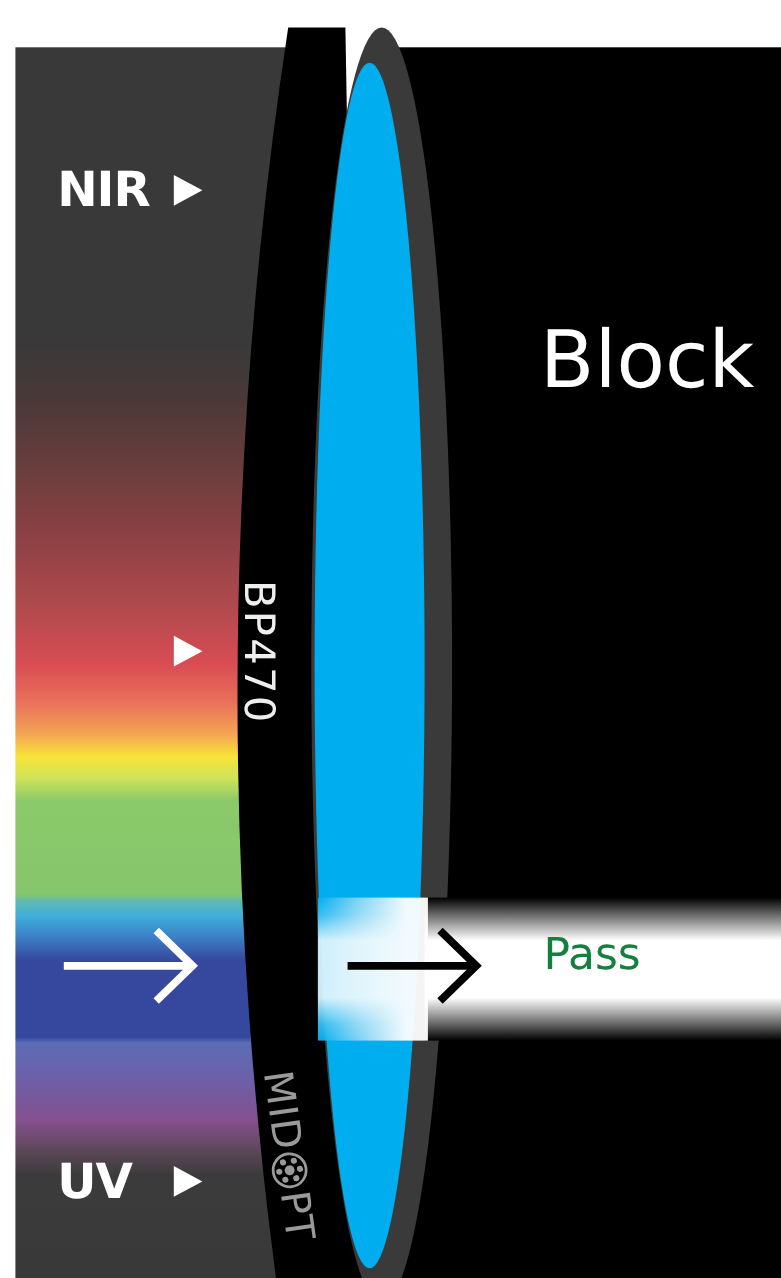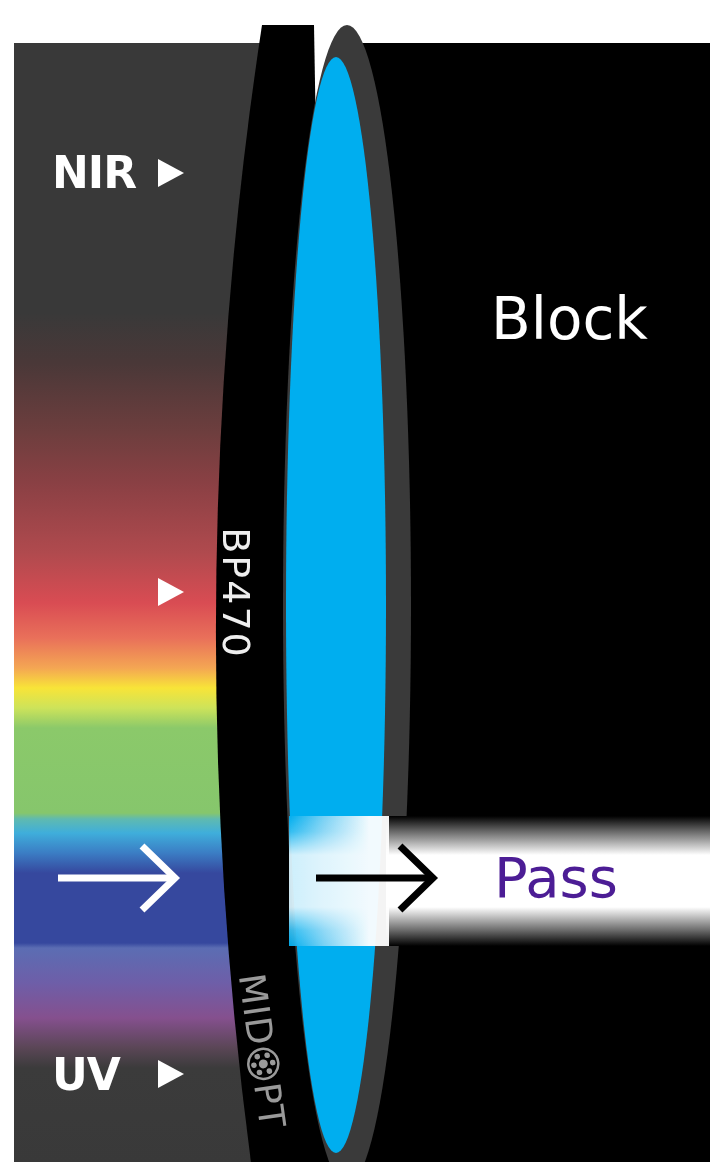--- a/index.html
+++ b/index.html
@@ -30,23 +30,23 @@
     background: linear-gradient(to right, rgba(0,174,239,0.9) 0%, rgba(110,200,240,0.6) 50%, rgba(255,255,255,0) 100%);
     filter: blur(4px);
   }
   .lens { position: absolute; left: 0; top: 0; width: 710px; height: 1162px; }
   .label {
     position: absolute; color: #ffffff; font-weight: bold; font-size: 44px; line-height: 1;
     font-family: "DejaVu Sans", "Liberation Sans", sans-serif; letter-spacing: -1px;
   }
   .tri { position: absolute; width: 0; height: 0; border-top: 14px solid transparent;
          border-bottom: 14px solid transparent; border-left: 26px solid #ffffff; }
-  .block-text { position: absolute; left: 477px; top: 262px; color: #ffffff; font-size: 58px;
+  .block-text { position: absolute; left: 477px; top: 262px; color: #ffffff; font-size: 72px;
                 font-family: "DejaVu Sans", "Liberation Sans", sans-serif; }
-  .pass-text { position: absolute; left: 480px; top: 822px; color: #4c1d95; font-size: 56px;
+  .pass-text { position: absolute; left: 480px; top: 822px; color: #15803d; font-size: 40px;
                font-family: "DejaVu Sans", "Liberation Sans", sans-serif; }
   .bp-text { position: absolute; left: 222px; top: 570px; color: #eeeeee; font-size: 38px;
              font-family: "DejaVu Sans", "Liberation Sans", sans-serif; transform: translate(-50%,-50%) rotate(90deg);
              white-space: nowrap; letter-spacing: 2px; }
   .brand { position: absolute; left: 248px; top: 1028px; color: #9a9a9a; font-size: 36px;
            font-family: "DejaVu Sans", "Liberation Sans", sans-serif; transform: translate(-50%,-50%) rotate(82deg);
            white-space: nowrap; letter-spacing: 1px; display: flex; align-items: center; }
   .brand svg { margin: 0 2px; }
 </style>
 </head>

